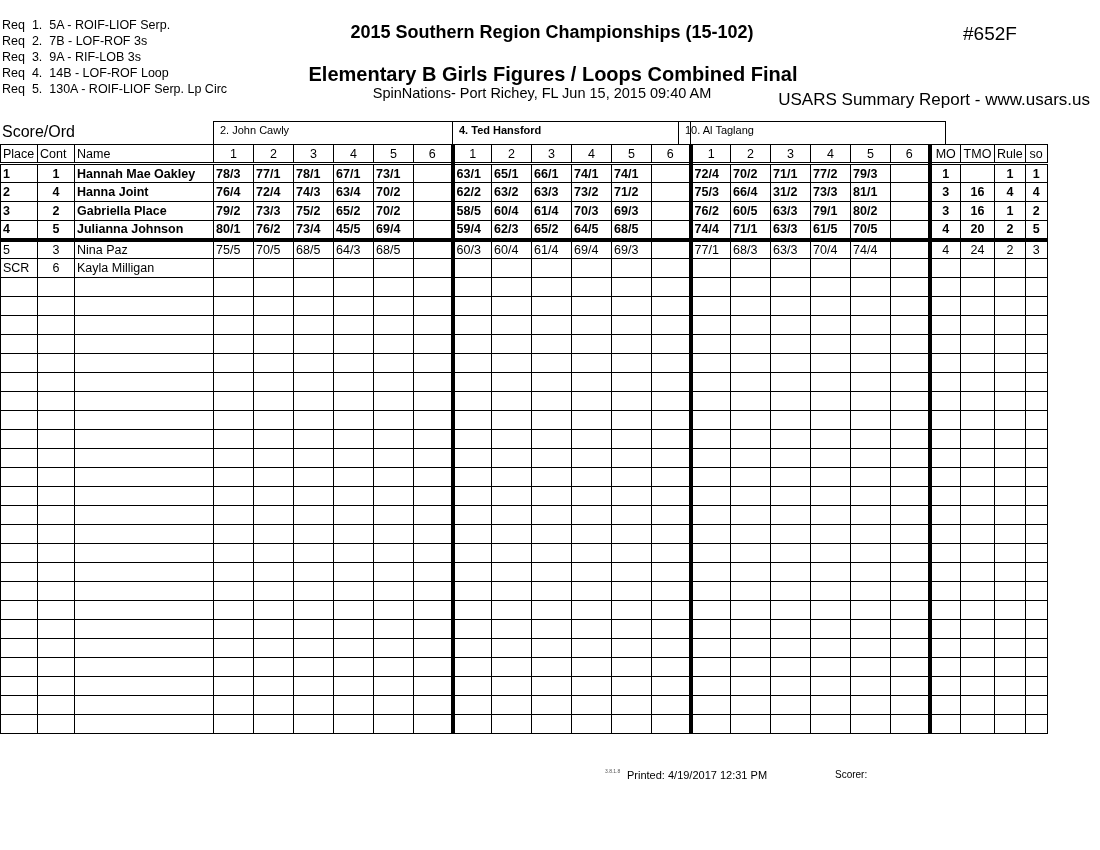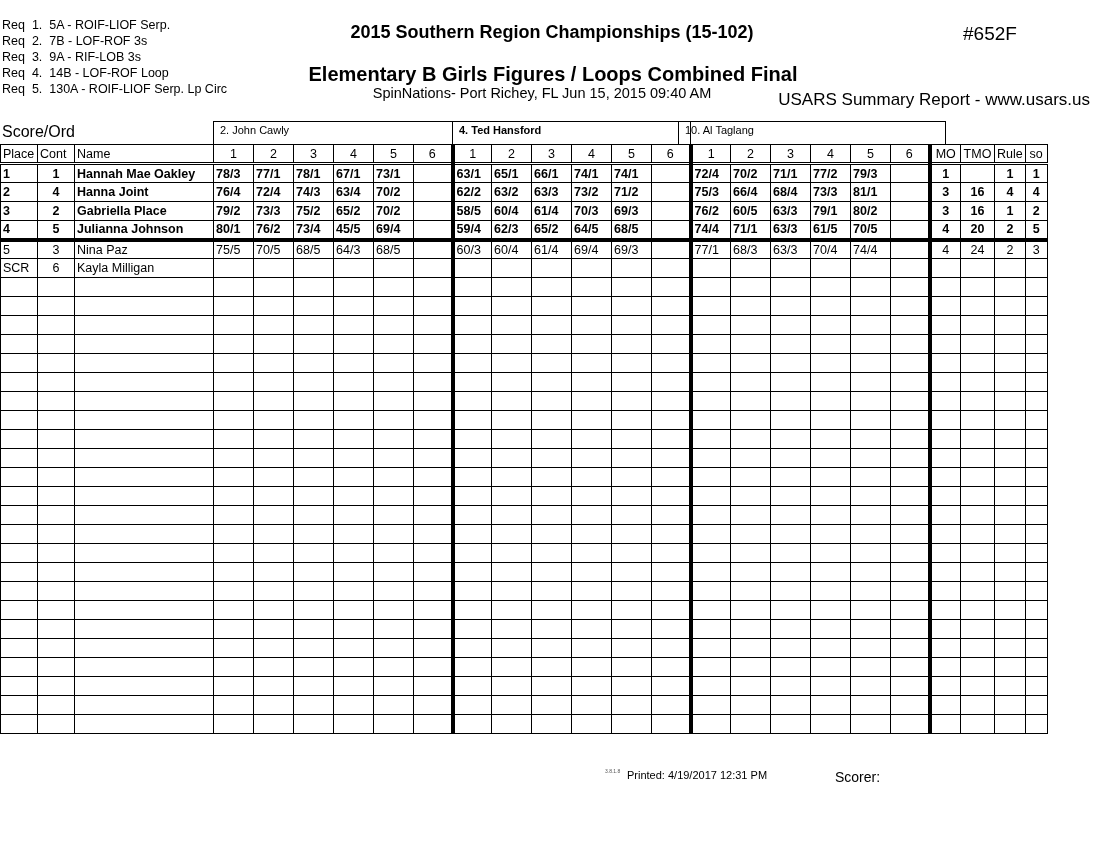--- a/index.html
+++ b/index.html
@@ -16,21 +16,21 @@
   table.grid { position:absolute; left:0; top:144px; border-collapse:collapse; table-layout:fixed;padding-left:25px; }
   table.grid td { border:1px solid #000; height:19px; padding:0 2px; font-size:12.5px; white-space:nowrap; overflow:hidden; box-sizing:border-box; }
   table.grid tr.hdr td { border-bottom:3px double #000; text-align:center; }
   table.grid tr.hdr td.left { text-align:left; }
   td.c { text-align:center; }
   td.thickL { border-left:4px solid #000 !important; }
   tr.bold td { font-weight:bold; }
   tr.sep td { border-bottom:4px solid #000; }
   .footer-ver { position:absolute; left:605px; top:768px; font-size:5px; color:#555; }
   .footer-printed { position:absolute; left:627px; top:769px; font-size:11px; }
-  .footer-scorer { position:absolute; left:835px; top:769px; font-size:14px; }
+  .footer-scorer { position:absolute; left:835px; top:769px; font-size:10px; }
 </style>
 </head>
 <body>
 
 <div class="reqs">
   <div class="req-line">Req  1.  5A - ROIF-LIOF Serp.</div>
   <div class="req-line">Req  2.  7B - LOF-ROF 3s</div>
   <div class="req-line">Req  3.  9A - RIF-LOB 3s</div>
   <div class="req-line">Req  4.  14B - LOF-ROF Loop</div>
   <div class="req-line">Req  5.  130A - ROIF-LIOF Serp. Lp Circ</div>
@@ -141,21 +141,21 @@
         <td>70/2</td>
         <td></td>
         <td class="thickL">62/2</td>
         <td>63/2</td>
         <td>63/3</td>
         <td>73/2</td>
         <td>71/2</td>
         <td></td>
         <td class="thickL">75/3</td>
         <td>66/4</td>
-        <td>68/4</td>
+        <td>31/2</td>
         <td>73/3</td>
         <td>81/1</td>
         <td></td>
         <td class="c thickL">3</td>
         <td class="c">16</td>
         <td class="c">4</td>
         <td class="c">4</td>
       </tr>
       <tr class="bold">
         <td>3</td>

